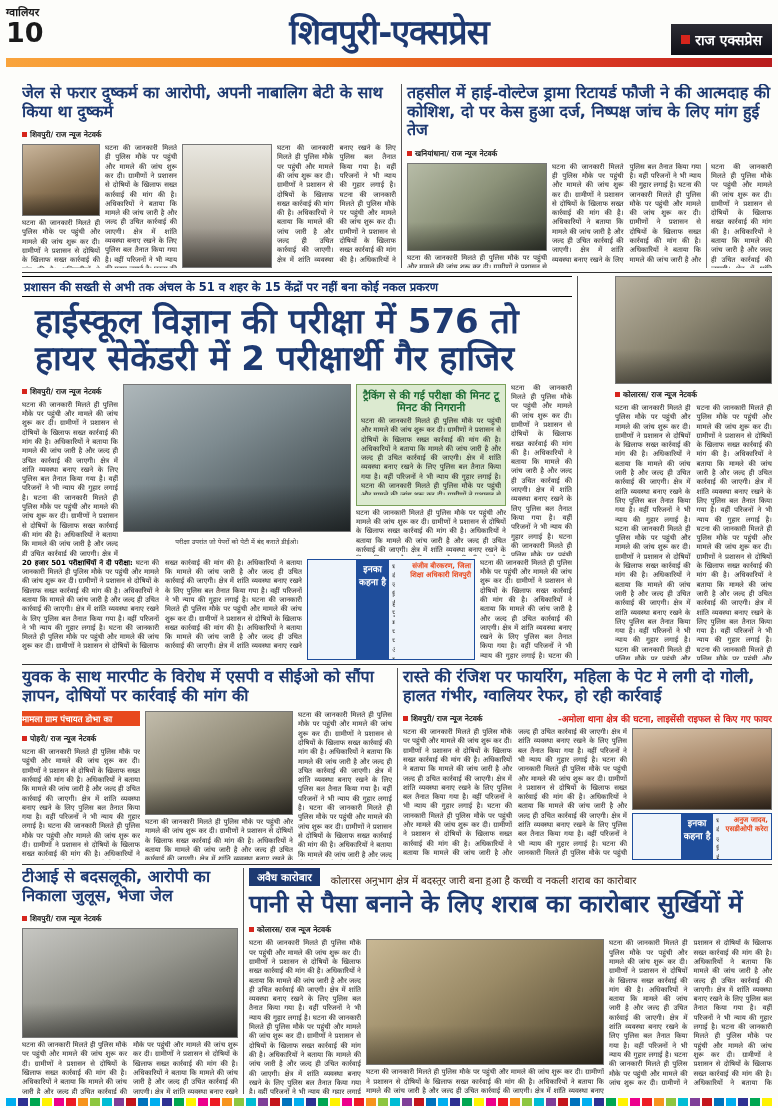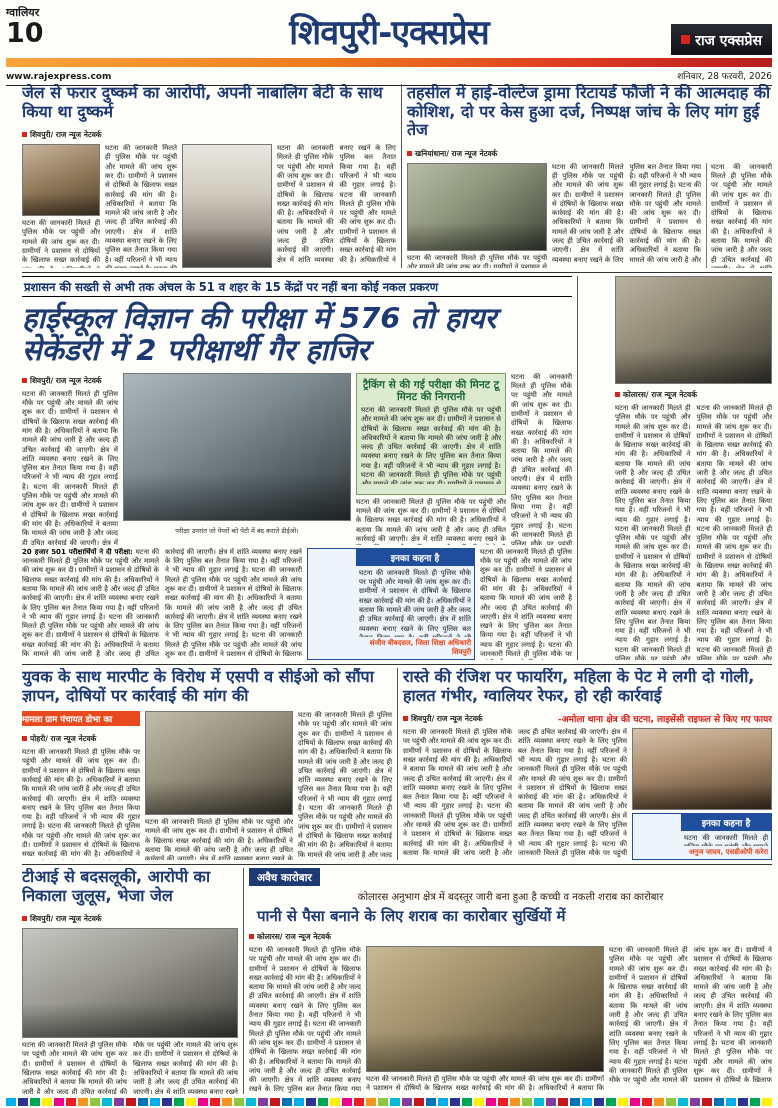--- a/index.html
+++ b/index.html
@@ -30,22 +30,22 @@
   .b-top { top:84px;  height:184px; }
   .b-main{ top:272px; height:388px; border-top:1.5px solid #333; padding-top:3px;gap:32px; }
   .b-mid { top:664px; height:196px; border-top:1.5px solid #333; padding-top:3px; }
   .b-bot { top:864px; height:230px; border-top:1.5px solid #333; padding-top:3px; }
   .strip { position:absolute; left:6px; right:6px; top:1098px; height:8px; display:flex; gap:2px; }
   .strip div { flex:1; }
   .art-l { border-right:1px solid #555; padding-right:5px; }
   .art-r { padding-left:5px; }
   
   .h-sec { font-size:16px; font-weight:bold; color:#1e3a72; line-height:1.16; margin-bottom:3px; }
-  .h-main { font-size:29px; font-weight:bold; color:#1e3a72; line-height:1.1; margin:3px 0;font-style:italic; }
-  .h-liquor { font-size:15px; font-weight:bold; color:#1e3a72; line-height:1.1; margin:2px 8px; }
+  .h-main { font-size:34px; font-weight:bold; color:#1e3a72; line-height:1.1; margin:3px 13px; }
+  .h-liquor { font-size:24px; font-weight:bold; color:#1e3a72; line-height:1.1; margin:2px 0; }
   .kicker { border-top:1.5px solid #000; border-bottom:1.5px solid #000;
             font-weight:bold; color:#13306b; font-size:11.5px; padding:2px 2px; }
   .kicker2 { font-weight:normal; color:#3a2415; font-size:10px; line-height:1.15; flex:1; }
   .sub-red { color:#d6251c; font-weight:bold; font-size:12px;
              border-bottom:1px solid #999; padding:2px 0 3px; }
   .sub-red-sm { color:#d6251c; font-weight:bold; font-size:9px; }
   .by { font-size:7.5px; font-weight:bold; color:#222; margin:2px 0; white-space:nowrap; overflow:hidden; }
   .dot { display:inline-block; width:5px; height:5px; background:#d6251c; margin-right:3px; }
   .bt { font-size:7px; line-height:1.33; text-align:justify; color:#1b1b1b; overflow:hidden; }
   .cols2 { column-count:2; column-gap:6px; }
@@ -61,21 +61,21 @@
   .ph-drama   { background:linear-gradient(140deg,#b7bca7,#8d937a 45%,#5e6452 80%,#3f4438); }
   .ph-exam    { background:linear-gradient(150deg,#aeb7ba,#7e8b90 40%,#505b5f 75%,#30383a); }
   .ph-fest    { background:linear-gradient(145deg,#b9b2a0,#8c8672 45%,#5b584a 80%,#393830); }
   .ph-memo    { background:linear-gradient(150deg,#c2bcab,#948e7b 45%,#625d4e 80%,#403c32); }
   .ph-firing  { background:linear-gradient(170deg,#d8c2a8,#a98a6c 45%,#6d563f 80%,#443527); }
   .ph-ti      { background:linear-gradient(155deg,#c6c6c2,#97978f 45%,#63635c 80%,#41413c); }
   .ph-liquor  { background:linear-gradient(145deg,#c9b894,#9a8a66 45%,#665a40 80%,#423a29); }
   .gbox { background:#dcead0; border:1px solid #7aa05a; padding:4px; }
   .gt { color:#1d6b34; font-weight:bold; font-size:10.5px; text-align:center;
         line-height:1.2; margin-bottom:3px; }
-  .quote { border:1px solid #1f4e9c; background:#eef4fb; display:flex; flex-direction:column; overflow:hidden;padding-left:48px; }
+  .quote { border:1px solid #1f4e9c; background:#eef4fb; display:flex; flex-direction:row; overflow:hidden;padding-left:48px; }
   .qh { background:#1f4e9c; color:#fff; text-align:center; font-weight:bold;
         font-size:9px; padding:2px; }
   .qb { padding:3px; flex:1; }
   .qs { font-size:7px; font-weight:bold; color:#e8491d; text-align:right; padding:1px 3px 3px; }
   .label-box { background:#e8491d; color:#fff; font-weight:bold; font-size:8.5px;
                padding:2px 0; display:inline-block; margin-bottom:2px; }
   .tag-box { background:#1e3a72; color:#fff; font-weight:bold; font-size:10.5px;
              padding:2px 8px; margin-right:6px; align-self:flex-start; }
   .col { display:flex; flex-direction:column; gap:3px; overflow:hidden; }
   .row { display:flex; gap:5px; overflow:hidden; }
@@ -91,24 +91,20 @@
       <div class="city">ग्वालियर</div>
       <div class="pgnum">10</div>
     </div>
     <div class="title">शिवपुरी-एक्सप्रेस</div>
     <div class="brand">
       <span class="brand-sq"></span>
       <span>राज एक्सप्रेस</span>
     </div>
   </header>
   <div class="grad-bar"></div>
-  <div class="infoline">
-    <span class="web">www.rajexpress.com</span>
-    <span>शनिवार, 28 फरवरी, 2026</span>
-  </div>
 
   <section class="band b-top">
     <article class="art-l col" style="width:380px;">
       <h2 class="h-sec">जेल से फरार दुष्कर्म का आरोपी, अपनी नाबालिग बेटी के साथ किया था दुष्कर्म</h2>
       <div class="by"><span class="dot"></span><span>शिवपुरी/ राज न्यूज नेटवर्क</span></div>
       <div class="row grow">
         <div class="col" style="width:78px;">
           <div class="ph ph-mug" style="height:72px;"></div>
           <div class="bt grow">घटना की जानकारी मिलते ही पुलिस मौके पर पहुंची और मामले की जांच शुरू कर दी। ग्रामीणों ने प्रशासन से दोषियों के खिलाफ सख्त कार्रवाई की मांग की है। अधिकारियों ने बताया कि मामले की जांच जारी है और जल्द ही उचित कार्रवाई की जाएगी। क्षेत्र में शांति व्यवस्था बनाए रखने के लिए पुलिस बल तैनात किया गया है। वहीं परिजनों ने भी न्याय की गुहार लगाई है। घटना की जानकारी मिलते ही पुलिस मौके पर पहुंची और मामले की जांच शुरू कर दी। ग्रामीणों ने प्रशासन से दोषियों के खिलाफ सख्त कार्रवाई की मांग की है। अधिकारियों ने बताया कि मामले की जांच जारी है और जल्द ही उचित कार्रवाई की जाएगी। क्षेत्र में शांति व्यवस्था बनाए रखने के लिए पुलिस बल तैनात किया गया है। वहीं परिजनों ने भी न्याय की गुहार लगाई है। </div>
         </div>
@@ -154,21 +150,21 @@
           </div>
           <div class="bt grow">घटना की जानकारी मिलते ही पुलिस मौके पर पहुंची और मामले की जांच शुरू कर दी। ग्रामीणों ने प्रशासन से दोषियों के खिलाफ सख्त कार्रवाई की मांग की है। अधिकारियों ने बताया कि मामले की जांच जारी है और जल्द ही उचित कार्रवाई की जाएगी। क्षेत्र में शांति व्यवस्था बनाए रखने के लिए पुलिस बल तैनात किया गया है। वहीं परिजनों ने भी न्याय की गुहार लगाई है। </div>
         </div>
         <div class="bt grow">घटना की जानकारी मिलते ही पुलिस मौके पर पहुंची और मामले की जांच शुरू कर दी। ग्रामीणों ने प्रशासन से दोषियों के खिलाफ सख्त कार्रवाई की मांग की है। अधिकारियों ने बताया कि मामले की जांच जारी है और जल्द ही उचित कार्रवाई की जाएगी। क्षेत्र में शांति व्यवस्था बनाए रखने के लिए पुलिस बल तैनात किया गया है। वहीं परिजनों ने भी न्याय की गुहार लगाई है। घटना की जानकारी मिलते ही पुलिस मौके पर पहुंची और मामले की जांच शुरू कर दी। ग्रामीणों ने प्रशासन से दोषियों के खिलाफ सख्त कार्रवाई की मांग की है। अधिकारियों ने बताया कि मामले की जांच जारी है और जल्द ही उचित कार्रवाई की जाएगी। क्षेत्र में शांति व्यवस्था बनाए रखने के लिए पुलिस बल तैनात किया गया है। वहीं परिजनों ने भी न्याय की गुहार लगाई है। </div>
       </div>
       <div class="row grow">
         <div class="bt cols2 grow"><b class="lead">20 हजार 501 परीक्षार्थियों ने दी परीक्षा: </b><span>घटना की जानकारी मिलते ही पुलिस मौके पर पहुंची और मामले की जांच शुरू कर दी। ग्रामीणों ने प्रशासन से दोषियों के खिलाफ सख्त कार्रवाई की मांग की है। अधिकारियों ने बताया कि मामले की जांच जारी है और जल्द ही उचित कार्रवाई की जाएगी। क्षेत्र में शांति व्यवस्था बनाए रखने के लिए पुलिस बल तैनात किया गया है। वहीं परिजनों ने भी न्याय की गुहार लगाई है। घटना की जानकारी मिलते ही पुलिस मौके पर पहुंची और मामले की जांच शुरू कर दी। ग्रामीणों ने प्रशासन से दोषियों के खिलाफ सख्त कार्रवाई की मांग की है। अधिकारियों ने बताया कि मामले की जांच जारी है और जल्द ही उचित कार्रवाई की जाएगी। क्षेत्र में शांति व्यवस्था बनाए रखने के लिए पुलिस बल तैनात किया गया है। वहीं परिजनों ने भी न्याय की गुहार लगाई है। घटना की जानकारी मिलते ही पुलिस मौके पर पहुंची और मामले की जांच शुरू कर दी। ग्रामीणों ने प्रशासन से दोषियों के खिलाफ सख्त कार्रवाई की मांग की है। अधिकारियों ने बताया कि मामले की जांच जारी है और जल्द ही उचित कार्रवाई की जाएगी। क्षेत्र में शांति व्यवस्था बनाए रखने के लिए पुलिस बल तैनात किया गया है। वहीं परिजनों ने भी न्याय की गुहार लगाई है। घटना की जानकारी मिलते ही पुलिस मौके पर पहुंची और मामले की जांच शुरू कर दी। ग्रामीणों ने प्रशासन से दोषियों के खिलाफ सख्त कार्रवाई की मांग की है। अधिकारियों ने बताया कि मामले की जांच जारी है और जल्द ही उचित कार्रवाई की जाएगी। क्षेत्र में शांति व्यवस्था बनाए रखने के लिए पुलिस बल तैनात किया गया है। वहीं परिजनों ने भी न्याय की गुहार लगाई है। </span></div>
         <div class="quote" style="width:168px;">
           <div class="qh">इनका कहना है</div>
           <div class="qb bt">घटना की जानकारी मिलते ही पुलिस मौके पर पहुंची और मामले की जांच शुरू कर दी। ग्रामीणों ने प्रशासन से दोषियों के खिलाफ सख्त कार्रवाई की मांग की है। अधिकारियों ने बताया कि मामले की जांच जारी है और जल्द ही उचित कार्रवाई की जाएगी। क्षेत्र में शांति व्यवस्था बनाए रखने के लिए पुलिस बल तैनात किया गया है। वहीं परिजनों ने भी न्याय की गुहार लगाई है। </div>
-          <div class="qs">संजीव बीबदसल, जिला शिक्षा अधिकारी शिवपुरी</div>
+          <div class="qs">संजीव बीरकरण, जिला शिक्षा अधिकारी शिवपुरी</div>
         </div>
         <div class="bt" style="width:92px;">घटना की जानकारी मिलते ही पुलिस मौके पर पहुंची और मामले की जांच शुरू कर दी। ग्रामीणों ने प्रशासन से दोषियों के खिलाफ सख्त कार्रवाई की मांग की है। अधिकारियों ने बताया कि मामले की जांच जारी है और जल्द ही उचित कार्रवाई की जाएगी। क्षेत्र में शांति व्यवस्था बनाए रखने के लिए पुलिस बल तैनात किया गया है। वहीं परिजनों ने भी न्याय की गुहार लगाई है। घटना की जानकारी मिलते ही पुलिस मौके पर पहुंची और मामले की जांच शुरू कर दी। ग्रामीणों ने प्रशासन से दोषियों के खिलाफ सख्त कार्रवाई की मांग की है। अधिकारियों ने बताया कि मामले की जांच जारी है और जल्द ही उचित कार्रवाई की जाएगी। क्षेत्र में शांति व्यवस्था बनाए रखने के लिए पुलिस बल तैनात किया गया है। वहीं परिजनों ने भी न्याय की गुहार लगाई है। </div>
       </div>
     </article>
 
     <article class="art-r col grow">
       <div class="ph ph-fest" style="height:108px;"></div>
       <div class="by"><span class="dot"></span><span>कोलारस/ राज न्यूज नेटवर्क</span></div>
       <div class="bt cols2 grow">घटना की जानकारी मिलते ही पुलिस मौके पर पहुंची और मामले की जांच शुरू कर दी। ग्रामीणों ने प्रशासन से दोषियों के खिलाफ सख्त कार्रवाई की मांग की है। अधिकारियों ने बताया कि मामले की जांच जारी है और जल्द ही उचित कार्रवाई की जाएगी। क्षेत्र में शांति व्यवस्था बनाए रखने के लिए पुलिस बल तैनात किया गया है। वहीं परिजनों ने भी न्याय की गुहार लगाई है। घटना की जानकारी मिलते ही पुलिस मौके पर पहुंची और मामले की जांच शुरू कर दी। ग्रामीणों ने प्रशासन से दोषियों के खिलाफ सख्त कार्रवाई की मांग की है। अधिकारियों ने बताया कि मामले की जांच जारी है और जल्द ही उचित कार्रवाई की जाएगी। क्षेत्र में शांति व्यवस्था बनाए रखने के लिए पुलिस बल तैनात किया गया है। वहीं परिजनों ने भी न्याय की गुहार लगाई है। घटना की जानकारी मिलते ही पुलिस मौके पर पहुंची और मामले की जांच शुरू कर दी। ग्रामीणों ने प्रशासन से दोषियों के खिलाफ सख्त कार्रवाई की मांग की है। अधिकारियों ने बताया कि मामले की जांच जारी है और जल्द ही उचित कार्रवाई की जाएगी। क्षेत्र में शांति व्यवस्था बनाए रखने के लिए पुलिस बल तैनात किया गया है। वहीं परिजनों ने भी न्याय की गुहार लगाई है। घटना की जानकारी मिलते ही पुलिस मौके पर पहुंची और मामले की जांच शुरू कर दी। ग्रामीणों ने प्रशासन से दोषियों के खिलाफ सख्त कार्रवाई की मांग की है। अधिकारियों ने बताया कि मामले की जांच जारी है और जल्द ही उचित कार्रवाई की जाएगी। क्षेत्र में शांति व्यवस्था बनाए रखने के लिए पुलिस बल तैनात किया गया है। वहीं परिजनों ने भी न्याय की गुहार लगाई है। घटना की जानकारी मिलते ही पुलिस मौके पर पहुंची और मामले की जांच शुरू कर दी। ग्रामीणों ने प्रशासन से दोषियों के खिलाफ सख्त कार्रवाई की मांग की है। अधिकारियों ने बताया कि मामले की जांच जारी है और जल्द ही उचित कार्रवाई की जाएगी। क्षेत्र में शांति व्यवस्था बनाए रखने के लिए पुलिस बल तैनात किया गया है। वहीं परिजनों ने भी न्याय की गुहार लगाई है। घटना की जानकारी मिलते ही पुलिस मौके पर पहुंची और मामले की जांच शुरू कर दी। ग्रामीणों ने प्रशासन से दोषियों के खिलाफ सख्त कार्रवाई की मांग की है। अधिकारियों ने बताया कि मामले की जांच जारी है और जल्द ही उचित कार्रवाई की जाएगी। क्षेत्र में शांति व्यवस्था बनाए रखने के लिए पुलिस बल तैनात किया गया है। वहीं परिजनों ने भी न्याय की गुहार लगाई है। </div>
     </article>
@@ -213,21 +209,21 @@
 
   <section class="band b-bot">
     <article class="art-l col" style="width:222px;">
       <h2 class="h-sec">टीआई से बदसलूकी, आरोपी का निकाला जुलूस, भेजा जेल</h2>
       <div class="by"><span class="dot"></span><span>शिवपुरी/ राज न्यूज नेटवर्क</span></div>
       <div class="ph ph-ti" style="height:110px;"></div>
       <div class="bt cols2 grow">घटना की जानकारी मिलते ही पुलिस मौके पर पहुंची और मामले की जांच शुरू कर दी। ग्रामीणों ने प्रशासन से दोषियों के खिलाफ सख्त कार्रवाई की मांग की है। अधिकारियों ने बताया कि मामले की जांच जारी है और जल्द ही उचित कार्रवाई की जाएगी। क्षेत्र में शांति व्यवस्था बनाए रखने के लिए पुलिस बल तैनात किया गया है। वहीं परिजनों ने भी न्याय की गुहार लगाई है। घटना की जानकारी मिलते ही पुलिस मौके पर पहुंची और मामले की जांच शुरू कर दी। ग्रामीणों ने प्रशासन से दोषियों के खिलाफ सख्त कार्रवाई की मांग की है। अधिकारियों ने बताया कि मामले की जांच जारी है और जल्द ही उचित कार्रवाई की जाएगी। क्षेत्र में शांति व्यवस्था बनाए रखने के लिए पुलिस बल तैनात किया गया है। वहीं परिजनों ने भी न्याय की गुहार लगाई है। </div>
     </article>
 
     <article class="art-r col grow">
-      <div class="row" style="align-items:center;flex-direction:column;">
+      <div class="row" style="align-items:flex-end;">
         <span class="tag-box">अवैध कारोबार</span>
         <div class="kicker2">कोलारस अनुभाग क्षेत्र में बदस्तूर जारी बना हुआ है कच्ची व नकली शराब का कारोबार</div>
       </div>
       <h1 class="h-liquor">पानी से पैसा बनाने के लिए शराब का कारोबार सुर्खियों में</h1>
       <div class="by"><span class="dot"></span><span>कोलारस/ राज न्यूज नेटवर्क</span></div>
       <div class="row grow">
         <div class="bt" style="width:112px;">घटना की जानकारी मिलते ही पुलिस मौके पर पहुंची और मामले की जांच शुरू कर दी। ग्रामीणों ने प्रशासन से दोषियों के खिलाफ सख्त कार्रवाई की मांग की है। अधिकारियों ने बताया कि मामले की जांच जारी है और जल्द ही उचित कार्रवाई की जाएगी। क्षेत्र में शांति व्यवस्था बनाए रखने के लिए पुलिस बल तैनात किया गया है। वहीं परिजनों ने भी न्याय की गुहार लगाई है। घटना की जानकारी मिलते ही पुलिस मौके पर पहुंची और मामले की जांच शुरू कर दी। ग्रामीणों ने प्रशासन से दोषियों के खिलाफ सख्त कार्रवाई की मांग की है। अधिकारियों ने बताया कि मामले की जांच जारी है और जल्द ही उचित कार्रवाई की जाएगी। क्षेत्र में शांति व्यवस्था बनाए रखने के लिए पुलिस बल तैनात किया गया है। वहीं परिजनों ने भी न्याय की गुहार लगाई है। घटना की जानकारी मिलते ही पुलिस मौके पर पहुंची और मामले की जांच शुरू कर दी। ग्रामीणों ने प्रशासन से दोषियों के खिलाफ सख्त कार्रवाई की मांग की है। अधिकारियों ने बताया कि मामले की जांच जारी है और जल्द ही उचित कार्रवाई की जाएगी। क्षेत्र में शांति व्यवस्था बनाए रखने के लिए पुलिस बल तैनात किया गया है। वहीं परिजनों ने भी न्याय की गुहार लगाई है। </div>
         <div class="col" style="width:238px;">
           <div class="ph ph-liquor" style="height:126px;"></div>
           <div class="bt grow">घटना की जानकारी मिलते ही पुलिस मौके पर पहुंची और मामले की जांच शुरू कर दी। ग्रामीणों ने प्रशासन से दोषियों के खिलाफ सख्त कार्रवाई की मांग की है। अधिकारियों ने बताया कि मामले की जांच जारी है और जल्द ही उचित कार्रवाई की जाएगी। क्षेत्र में शांति व्यवस्था बनाए रखने के लिए पुलिस बल तैनात किया गया है। वहीं परिजनों ने भी न्याय की गुहार लगाई है। </div>

